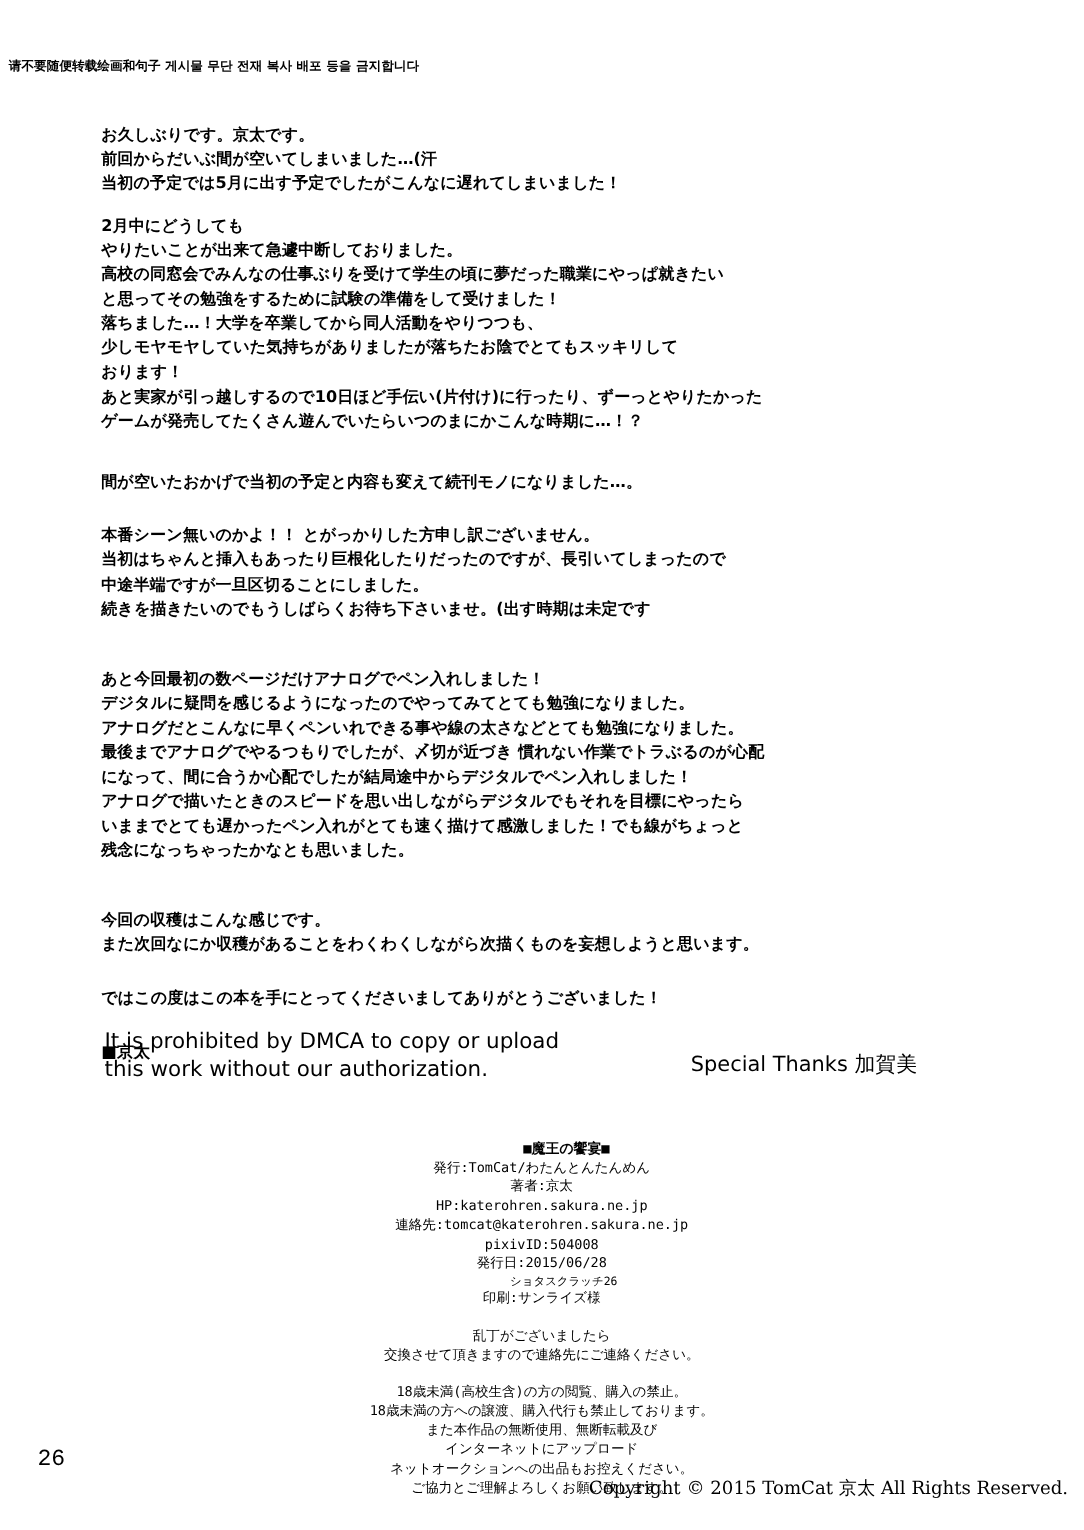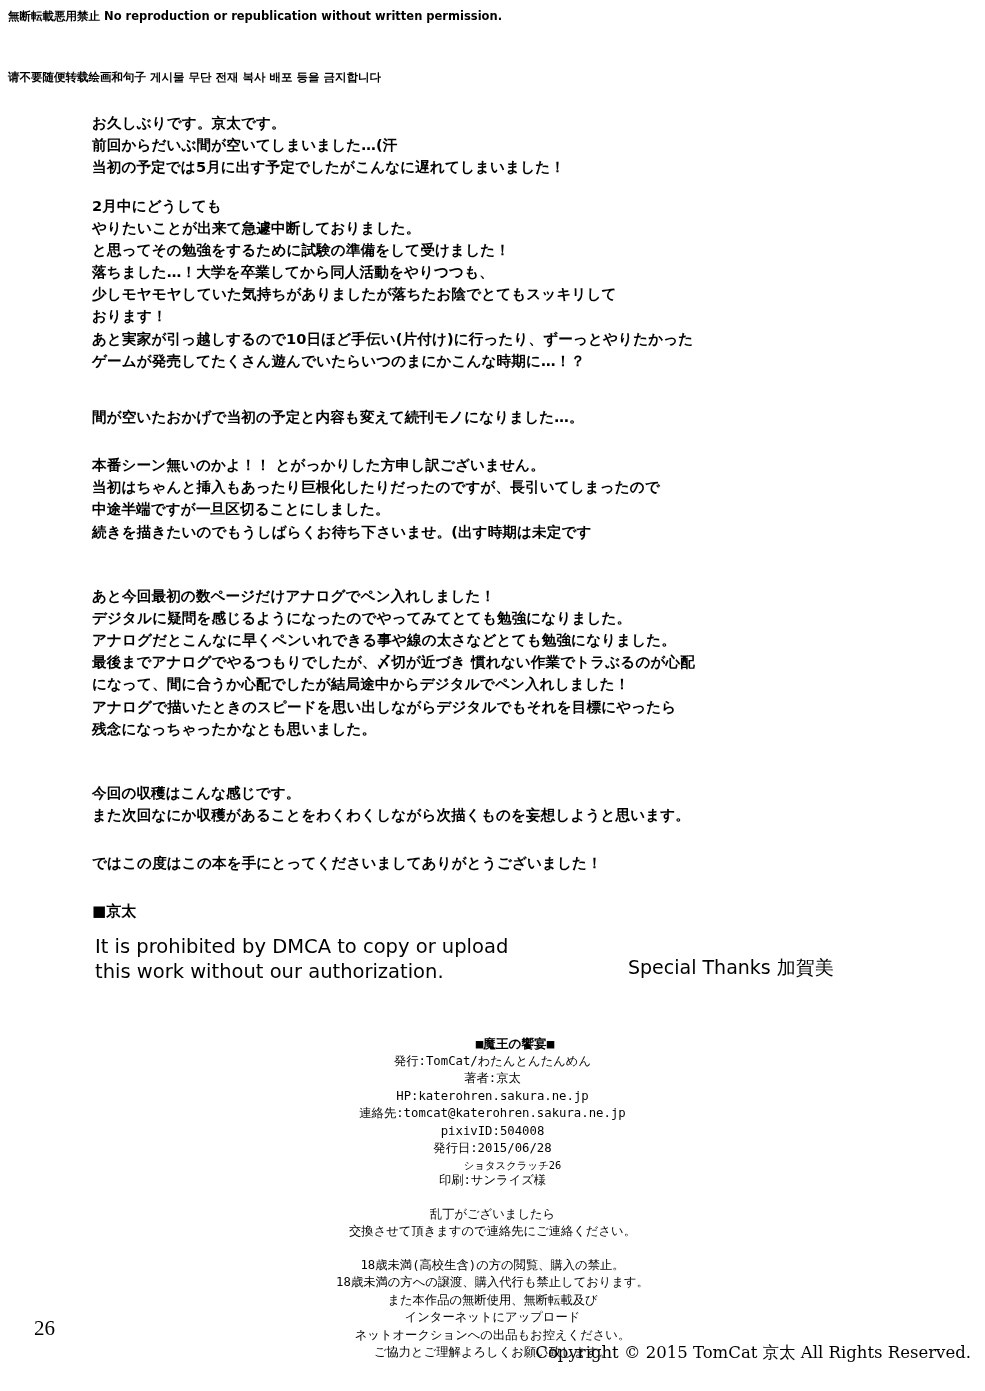--- a/index.html
+++ b/index.html
@@ -98,53 +98,53 @@
     margin-left: 40px;
   }
 
   
   .page-number {
     position: absolute;
     left: 34px;
     top: 1316px;
     font-size: 21px;
     color: #000;
-    font-family: Liberation Serif, serif;
+    font-family: Liberation Mono, monospace;
   }
 
   
   .copyright {
     position: absolute;
     right: 14px;
     top: 1342px;
     font-size: 16.5px;
     color: #000;
     font-family: "DejaVu Serif", "Liberation Serif", serif;
     white-space: nowrap;
     margin-left: 12px;
   }
 </style>
 </head>
 <body>
 
 <div class="top-notice">
-  <span>無断転載悪用禁止  No reproduction or republication without written permission.</span>
   <span class="line2">请不要随便转载绘画和句子 게시물 무단 전재 복사 배포 등을 금지합니다</span>
 </div>
 
 <div class="afterword">
 
   <p>お久しぶりです。京太です。</p>
   <p>前回からだいぶ間が空いてしまいました…(汗</p>
   <p>当初の予定では5月に出す予定でしたがこんなに遅れてしまいました！</p>
 
   <div class="gap-sm"></div>
 
   <p>2月中にどうしても</p>
   <p>やりたいことが出来て急遽中断しておりました。</p>
+  <p>高校の同窓会でみんなの仕事ぶりを受けて学生の頃に夢だった職業にやっぱ就きたい</p>
   <p>と思ってその勉強をするために試験の準備をして受けました！</p>
   <p>落ちました…！大学を卒業してから同人活動をやりつつも、</p>
   <p>少しモヤモヤしていた気持ちがありましたが落ちたお陰でとてもスッキリして</p>
   <p>おります！</p>
   <p>あと実家が引っ越しするので10日ほど手伝い(片付け)に行ったり、ずーっとやりたかった</p>
   <p>ゲームが発売してたくさん遊んでいたらいつのまにかこんな時期に…！？</p>
 
   <div class="gap-lg"></div>
 
   <p>間が空いたおかげで当初の予定と内容も変えて続刊モノになりました…。</p>
@@ -157,20 +157,21 @@
   <p>続きを描きたいのでもうしばらくお待ち下さいませ。(出す時期は未定です</p>
 
   <div class="gap-xl"></div>
 
   <p>あと今回最初の数ページだけアナログでペン入れしました！</p>
   <p>デジタルに疑問を感じるようになったのでやってみてとても勉強になりました。</p>
   <p>アナログだとこんなに早くペンいれできる事や線の太さなどとても勉強になりました。</p>
   <p>最後までアナログでやるつもりでしたが、〆切が近づき 慣れない作業でトラぶるのが心配</p>
   <p>になって、間に合うか心配でしたが結局途中からデジタルでペン入れしました！</p>
   <p>アナログで描いたときのスピードを思い出しながらデジタルでもそれを目標にやったら</p>
+  <p>いままでとても遅かったペン入れがとても速く描けて感激しました！でも線がちょっと</p>
   <p>残念になっちゃったかなとも思いました。</p>
 
   <div class="gap-xl"></div>
 
   <p>今回の収穫はこんな感じです。</p>
   <p>また次回なにか収穫があることをわくわくしながら次描くものを妄想しようと思います。</p>
 
   <div class="gap-md"></div>
 
   <p>ではこの度はこの本を手にとってくださいましてありがとうございました！</p>

